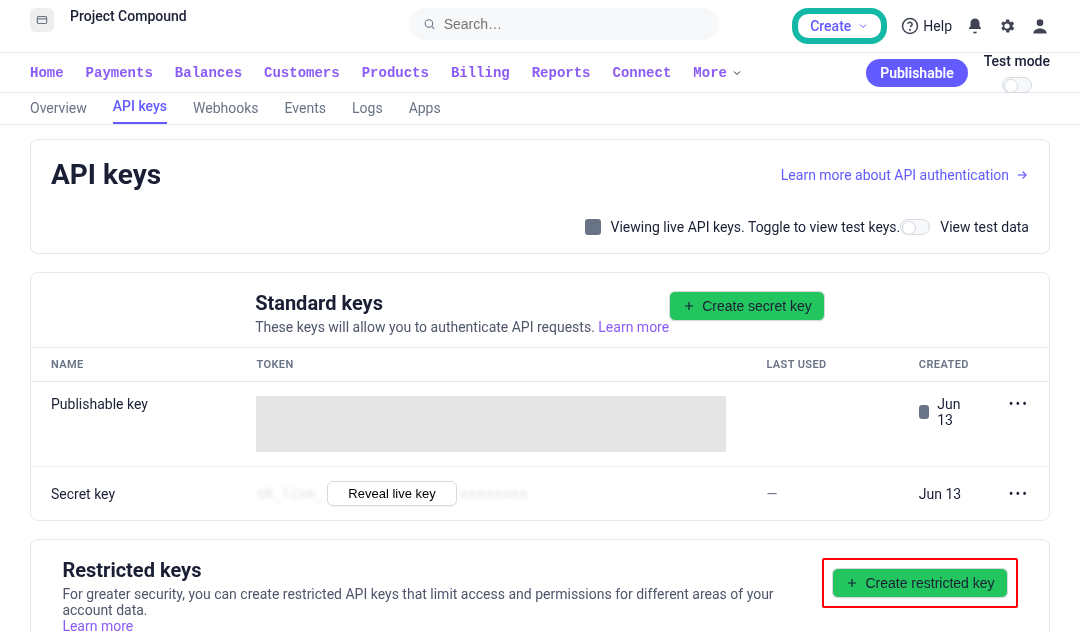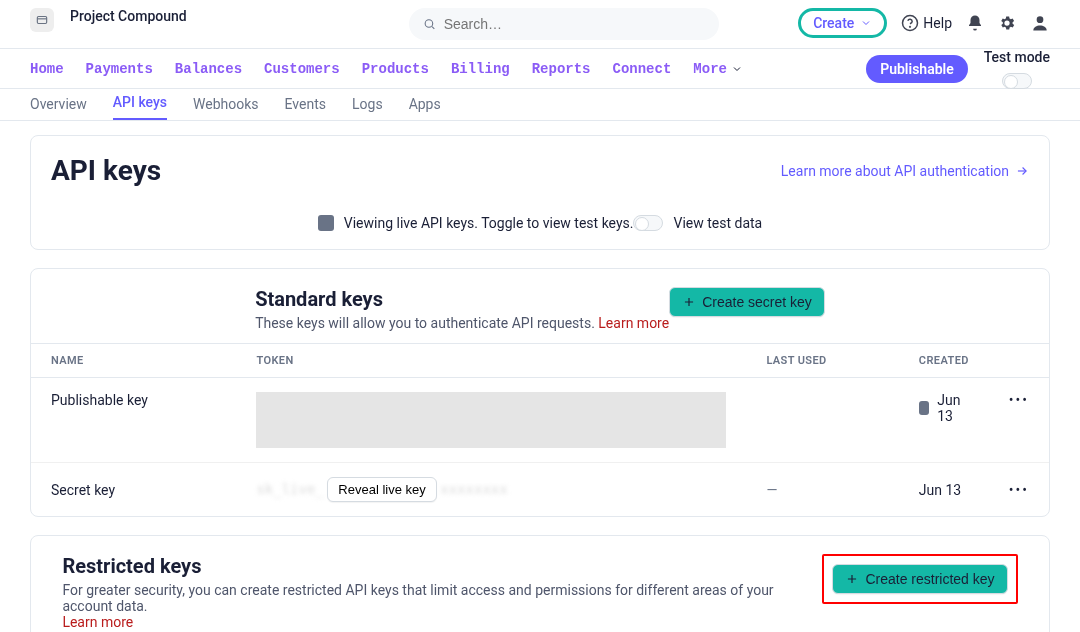--- a/index.html
+++ b/index.html
@@ -31,21 +31,21 @@
     height:32px; padding:0 14px;
     width: 310px; margin-left: 210px;
     color:#697386;
   }
   .searchbox input {
     border:none; background:transparent; outline:none;
     font-size:14px; color:#697386; margin-left:8px; width:100%;
   }
   .topbar-right { margin-left:auto; display:flex; align-items:center; gap:14px; }
   .create-pill {
-    border:3px solid #14b8a6; color:#635bff;
+    border:6px solid #14b8a6; color:#635bff;
     border-radius:16px; padding:4px 12px;
     display:flex; align-items:center; gap:6px;
     font-weight:500; background:#fff;
   }
   .help-link { display:flex; align-items:center; gap:4px; color:#1a1f36; }
   .icon-btn { color:#404452; }
 
   .mainnav {
     display:flex; align-items:center;
     padding: 0 30px; gap:22px;
@@ -84,60 +84,60 @@
     border:1px solid #e3e8ee; border-radius:8px;
     margin-bottom:18px;
   }
   .panel-header {
     display:flex; justify-content:space-between; align-items:center;
     padding:18px 20px;
   }
   .panel-header h1 { font-size:28px; font-weight:700; }
   .panel-header a.learn-big { color:#635bff; font-size:14px; display:flex; align-items:center; gap:6px;}
   .panel-subrow {
-    display:flex; align-items:center; justify-content:center;
+    display:flex; align-items:center; justify-content:flex-end;
     padding:10px 20px 18px 20px;
   }
   .panel-subrow .left { display:flex; align-items:center; gap:10px; }
   .panel-subrow .right { display:flex; align-items:center; gap:10px; }
   .info-sq {
     width:16px;height:16px;border-radius:3px;background:#697386;
   }
 
   .section-panel {
     border:1px solid #e3e8ee; border-radius:8px;
     margin-bottom:18px;
   }
   .section-head {
     display:flex; justify-content:center; align-items:flex-start;
     padding:18px 20px 12px 20px;
   }
   .section-head h2 { font-size:20px; font-weight:700; margin-bottom:4px;}
   .section-head .desc { color:#4f566b; font-size:14px; }
-  .section-head .desc a { color:#b91c1c; text-decoration:none;margin-top:30px; }
+  .section-head .desc a { color:#8b5cf6; text-decoration:none;margin-top:30px; }
   .outline-btn {
     border:1px solid #d5dbe1; border-radius:6px;
     padding:6px 12px; display:flex; align-items:center; gap:6px;
-    font-size:14px; color:#1a1f36; background:#14b8a6;
+    font-size:14px; color:#1a1f36; background:#22c55e;
     box-shadow:0 1px 1px rgba(0,0,0,.04);
   }
   .highlight-box {
     border:2px solid #ff0000; padding:8px; border-radius:2px;
   }
 
   table.keys { width:100%; border-collapse:collapse; }
   table.keys th {
     text-align:left; font-size:11px; font-weight:600; letter-spacing:.4px;
     color:#697386; padding:10px 20px; border-top:1px solid #e3e8ee; border-bottom:1px solid #e3e8ee;
   }
   table.keys td { padding:14px 20px; border-top:1px solid #f0f0f0; vertical-align:middle; font-size:14px;}
   .token-block { background:#e5e5e5; height:56px; width:470px; border-radius:0;}
   .reveal-btn {
     border:1px solid #d5dbe1; border-radius:6px;
-    padding:4px 10px; font-size:13px; background:#fff;
+    padding:4px 20px; font-size:13px; background:#fff;
     box-shadow:0 1px 1px rgba(0,0,0,.05);
   }
   .blur-token { color:#dcdcdc; filter:blur(2px); font-family:monospace; }
   .dots-menu { color:#1a1f36; font-size:18px; letter-spacing:2px; text-align:right;}
   .created-cell { display:flex; align-items:center; gap:8px; }
   .dash { color:#697386; }
 
   svg { display:inline-block; vertical-align:middle; }
 </style>
 </head>

